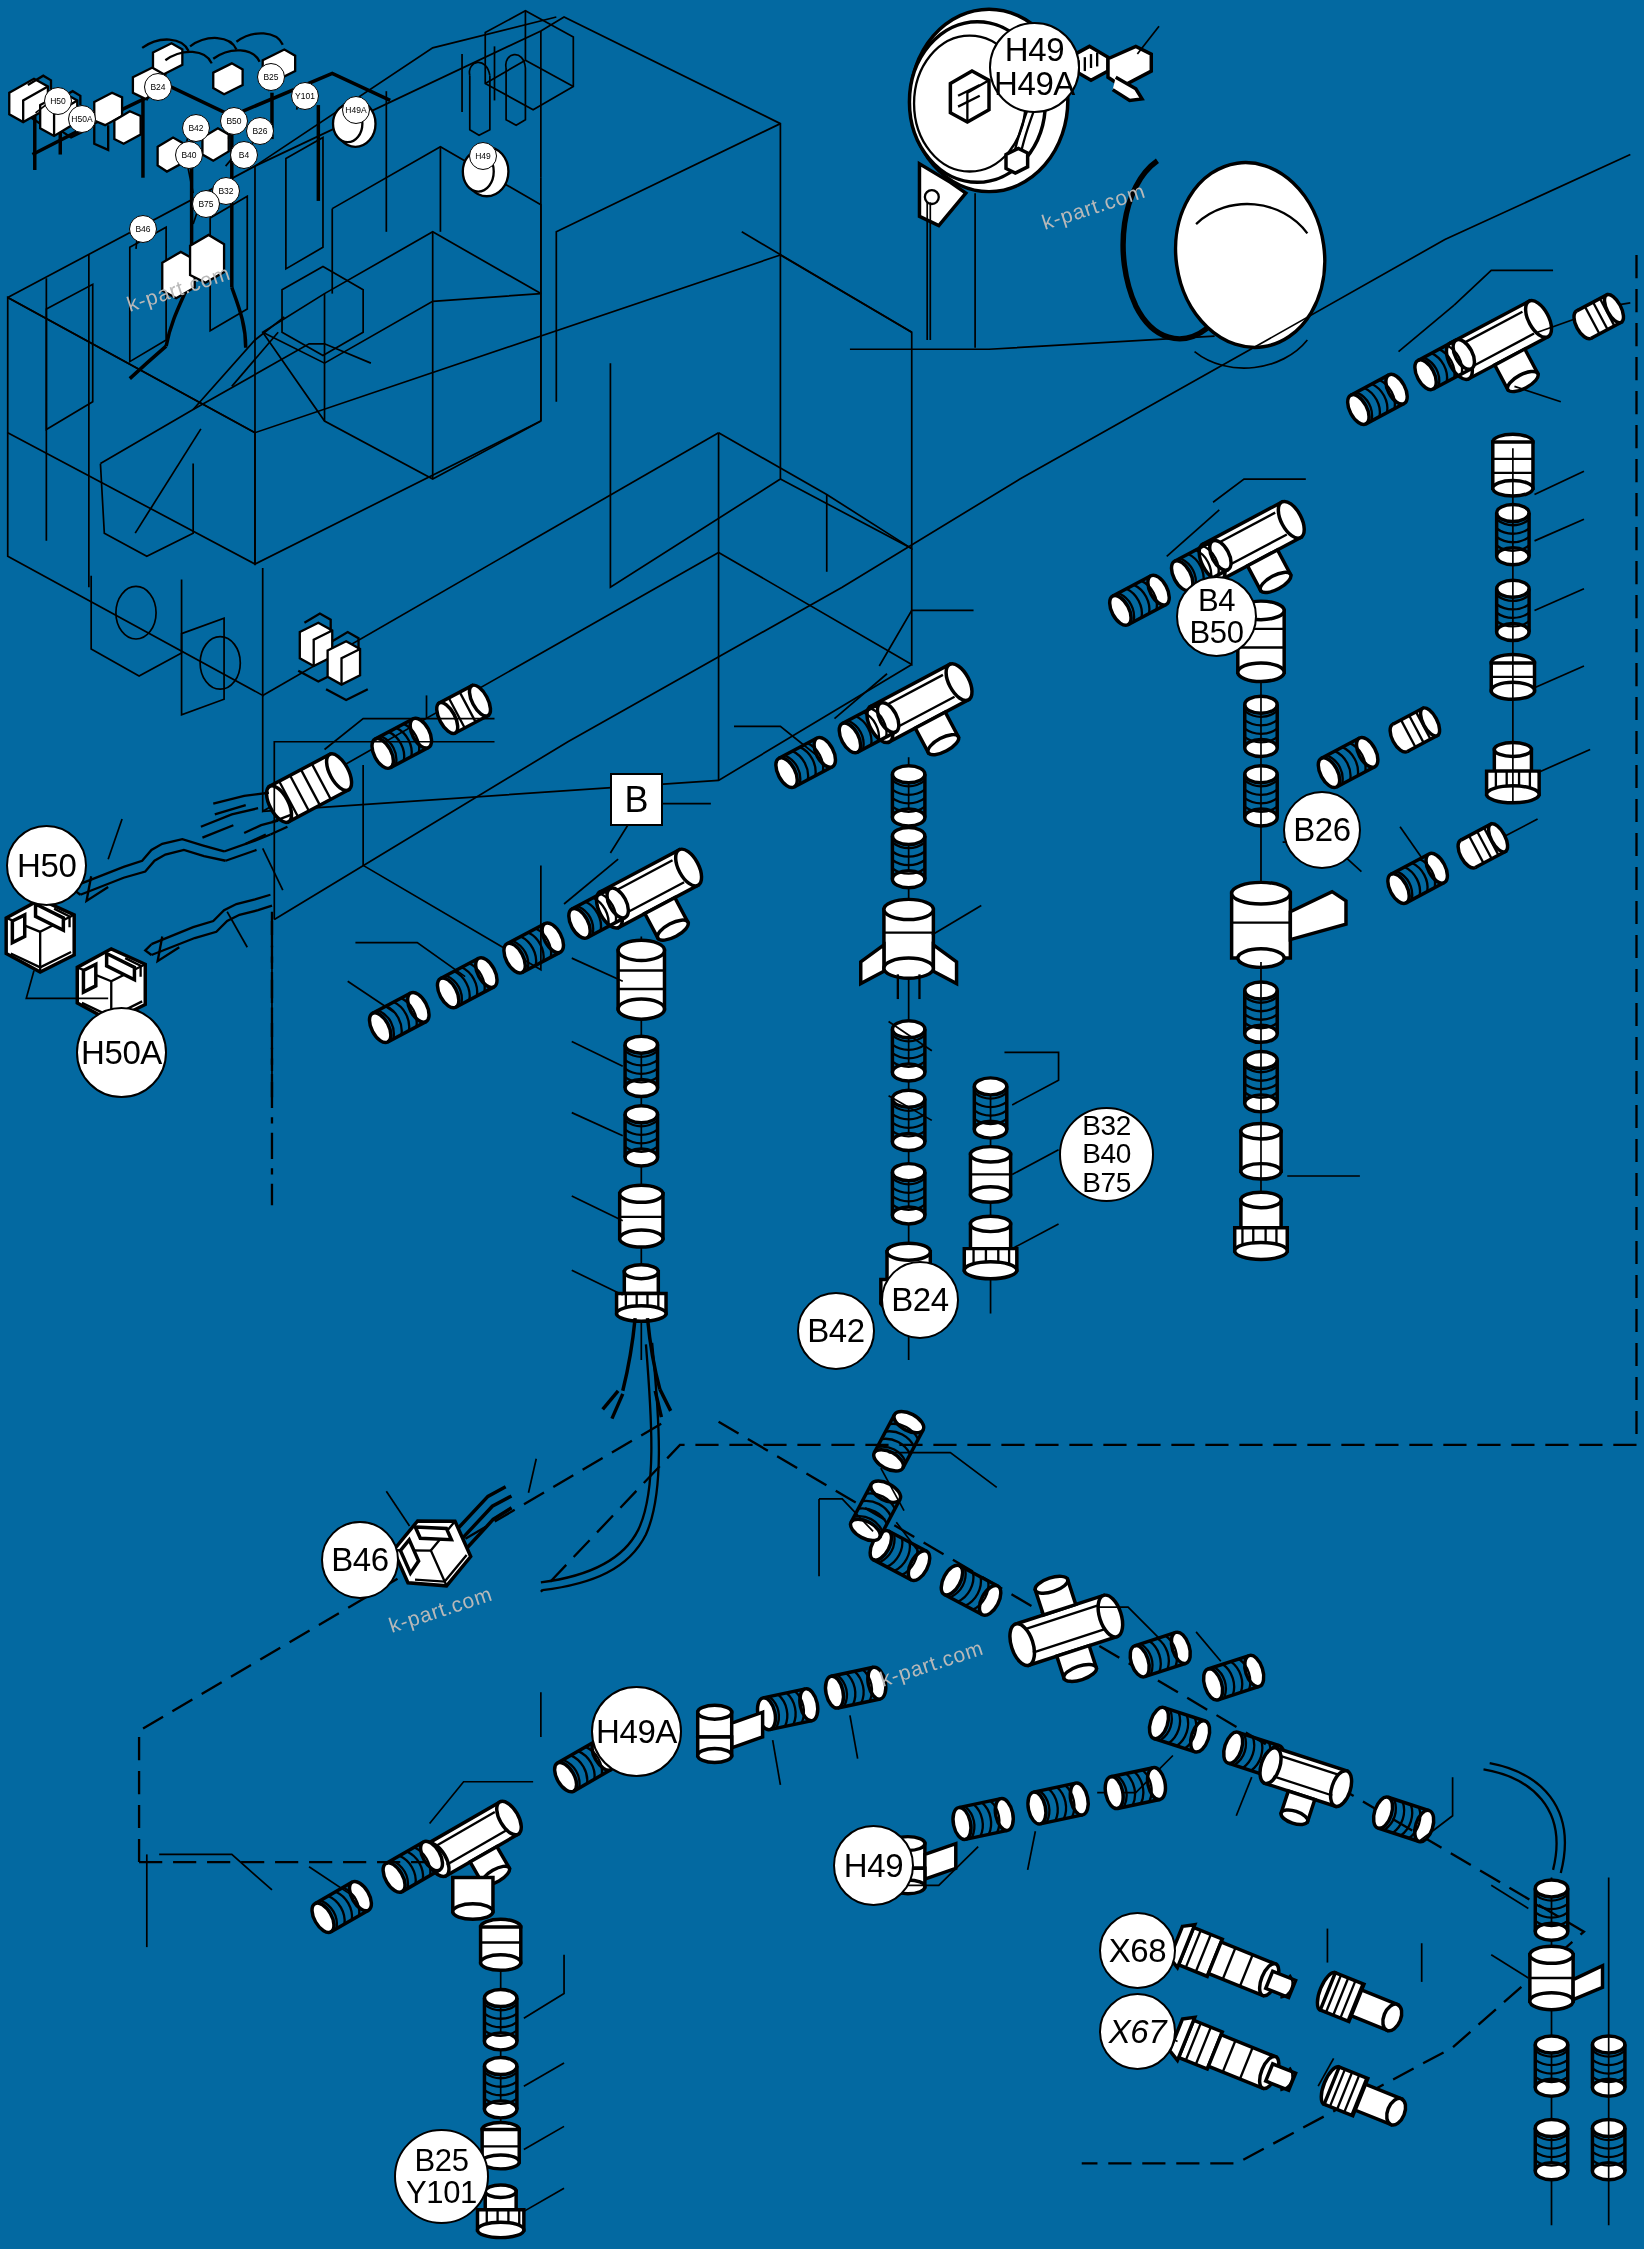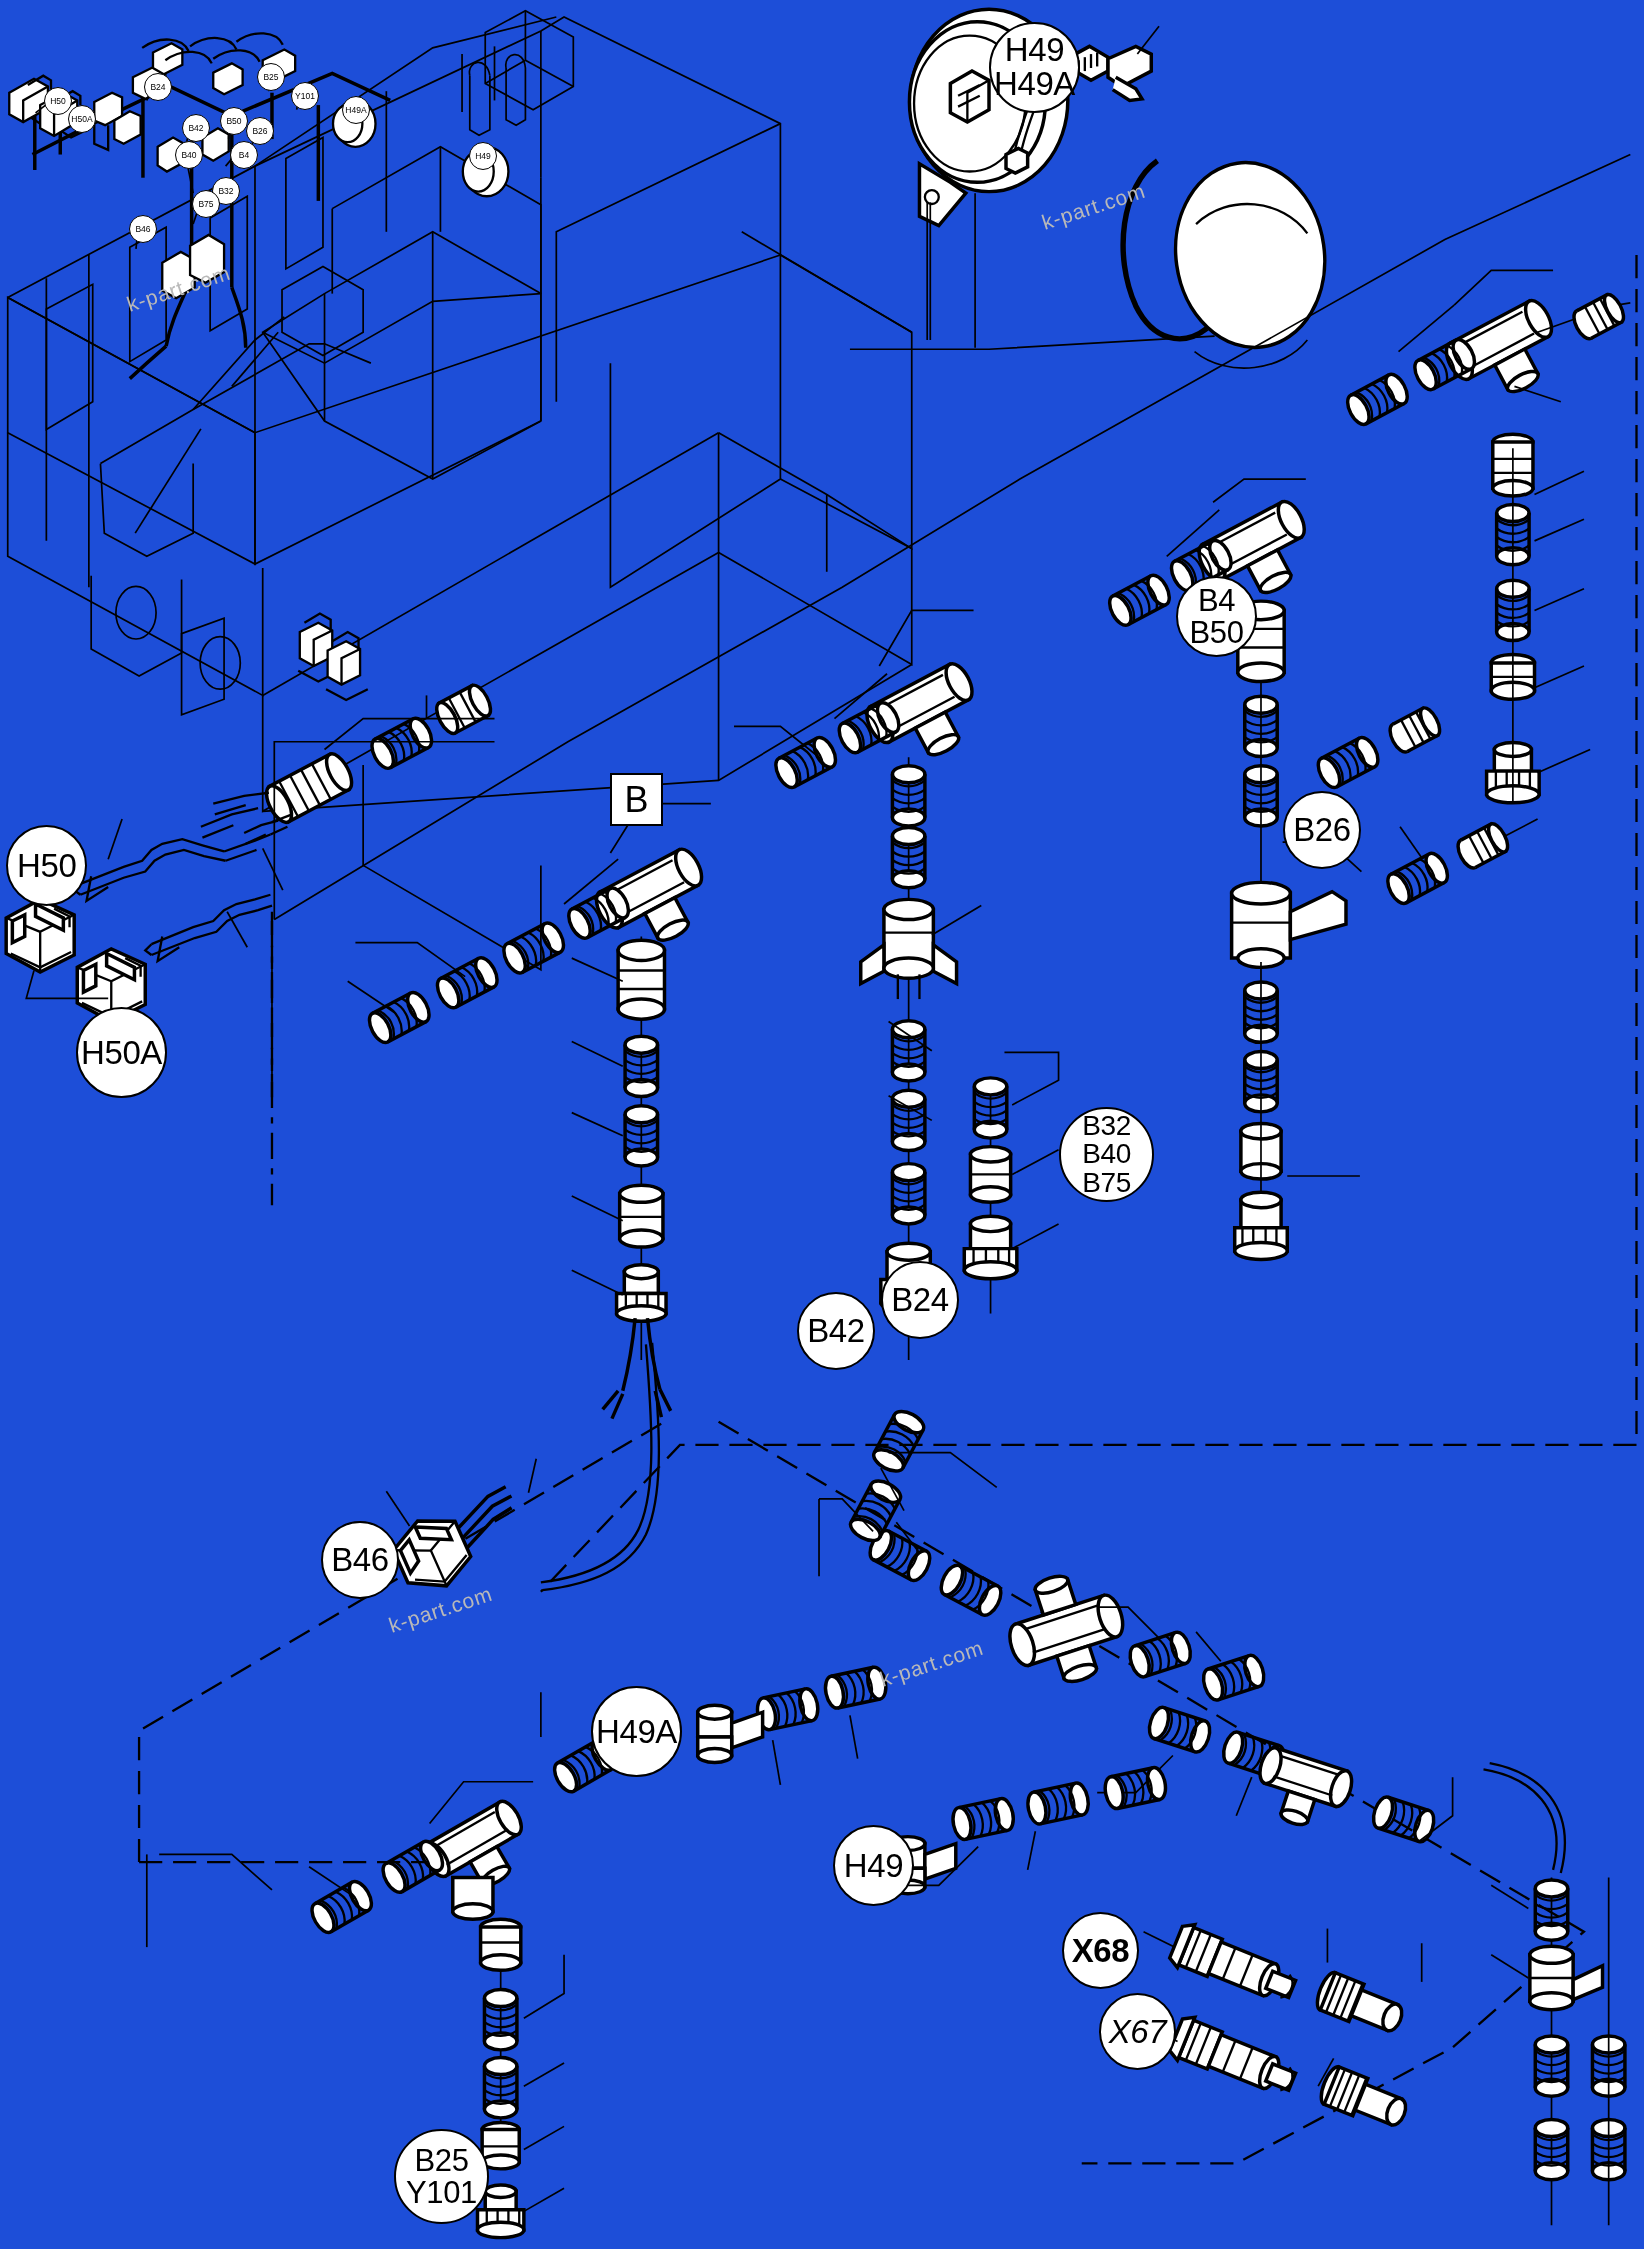--- a/index.html
+++ b/index.html
@@ -1,21 +1,21 @@
 <!DOCTYPE html>
 <html style="font-size:12.4px"><head>
 <meta charset="utf-8">
 <title>Parts Diagram</title>
 <style>
   html,body{margin:0;padding:0;background:#ffffff;}
   body{font-family:"Liberation Sans",sans-serif;}
   #sheet{
     position:relative;
     width:1645px;height:2250px;
-    background:#1d4ed8;
+    background:#0369a1;
     overflow:hidden;
   }
   #sheet svg.layer{
     position:absolute;left:0;top:0;width:1645px;height:2250px;
     overflow:visible;
   }
   
   .callout{
     position:absolute;
     border:2.3px solid #000;
@@ -1033,21 +1033,21 @@
       </div>
       <div class="callout c1" style="left: 321px; top: 1521px; width: 74px; height: 74px;">
         <span>B46</span>
       </div>
       <div class="callout c1" style="left: 591px; top: 1686px; width: 87px; height: 87px;">
         <span>H49A</span>
       </div>
       <div class="callout c1" style="left: 833px; top: 1825px; width: 77px; height: 77px;">
         <span>H49</span>
       </div>
-      <div class="callout c1" style="left: 1062px; top: 1912px; width: 73px; height: 73px; font-weight: bold;">
+      <div class="callout c1" style="left: 1099px; top: 1912px; width: 73px; height: 73px;">
         <span>X68</span>
       </div>
       <div class="callout c1" style="left: 1099px; top: 1993px; width: 73px; height: 73px; font-style: italic;">
         <span>X67</span>
       </div>
       <div class="callout c2" style="left: 394px; top: 2129px; width: 91px; height: 91px;">
         <span>B25</span>
         <span>Y101</span>
       </div>
     </div>

